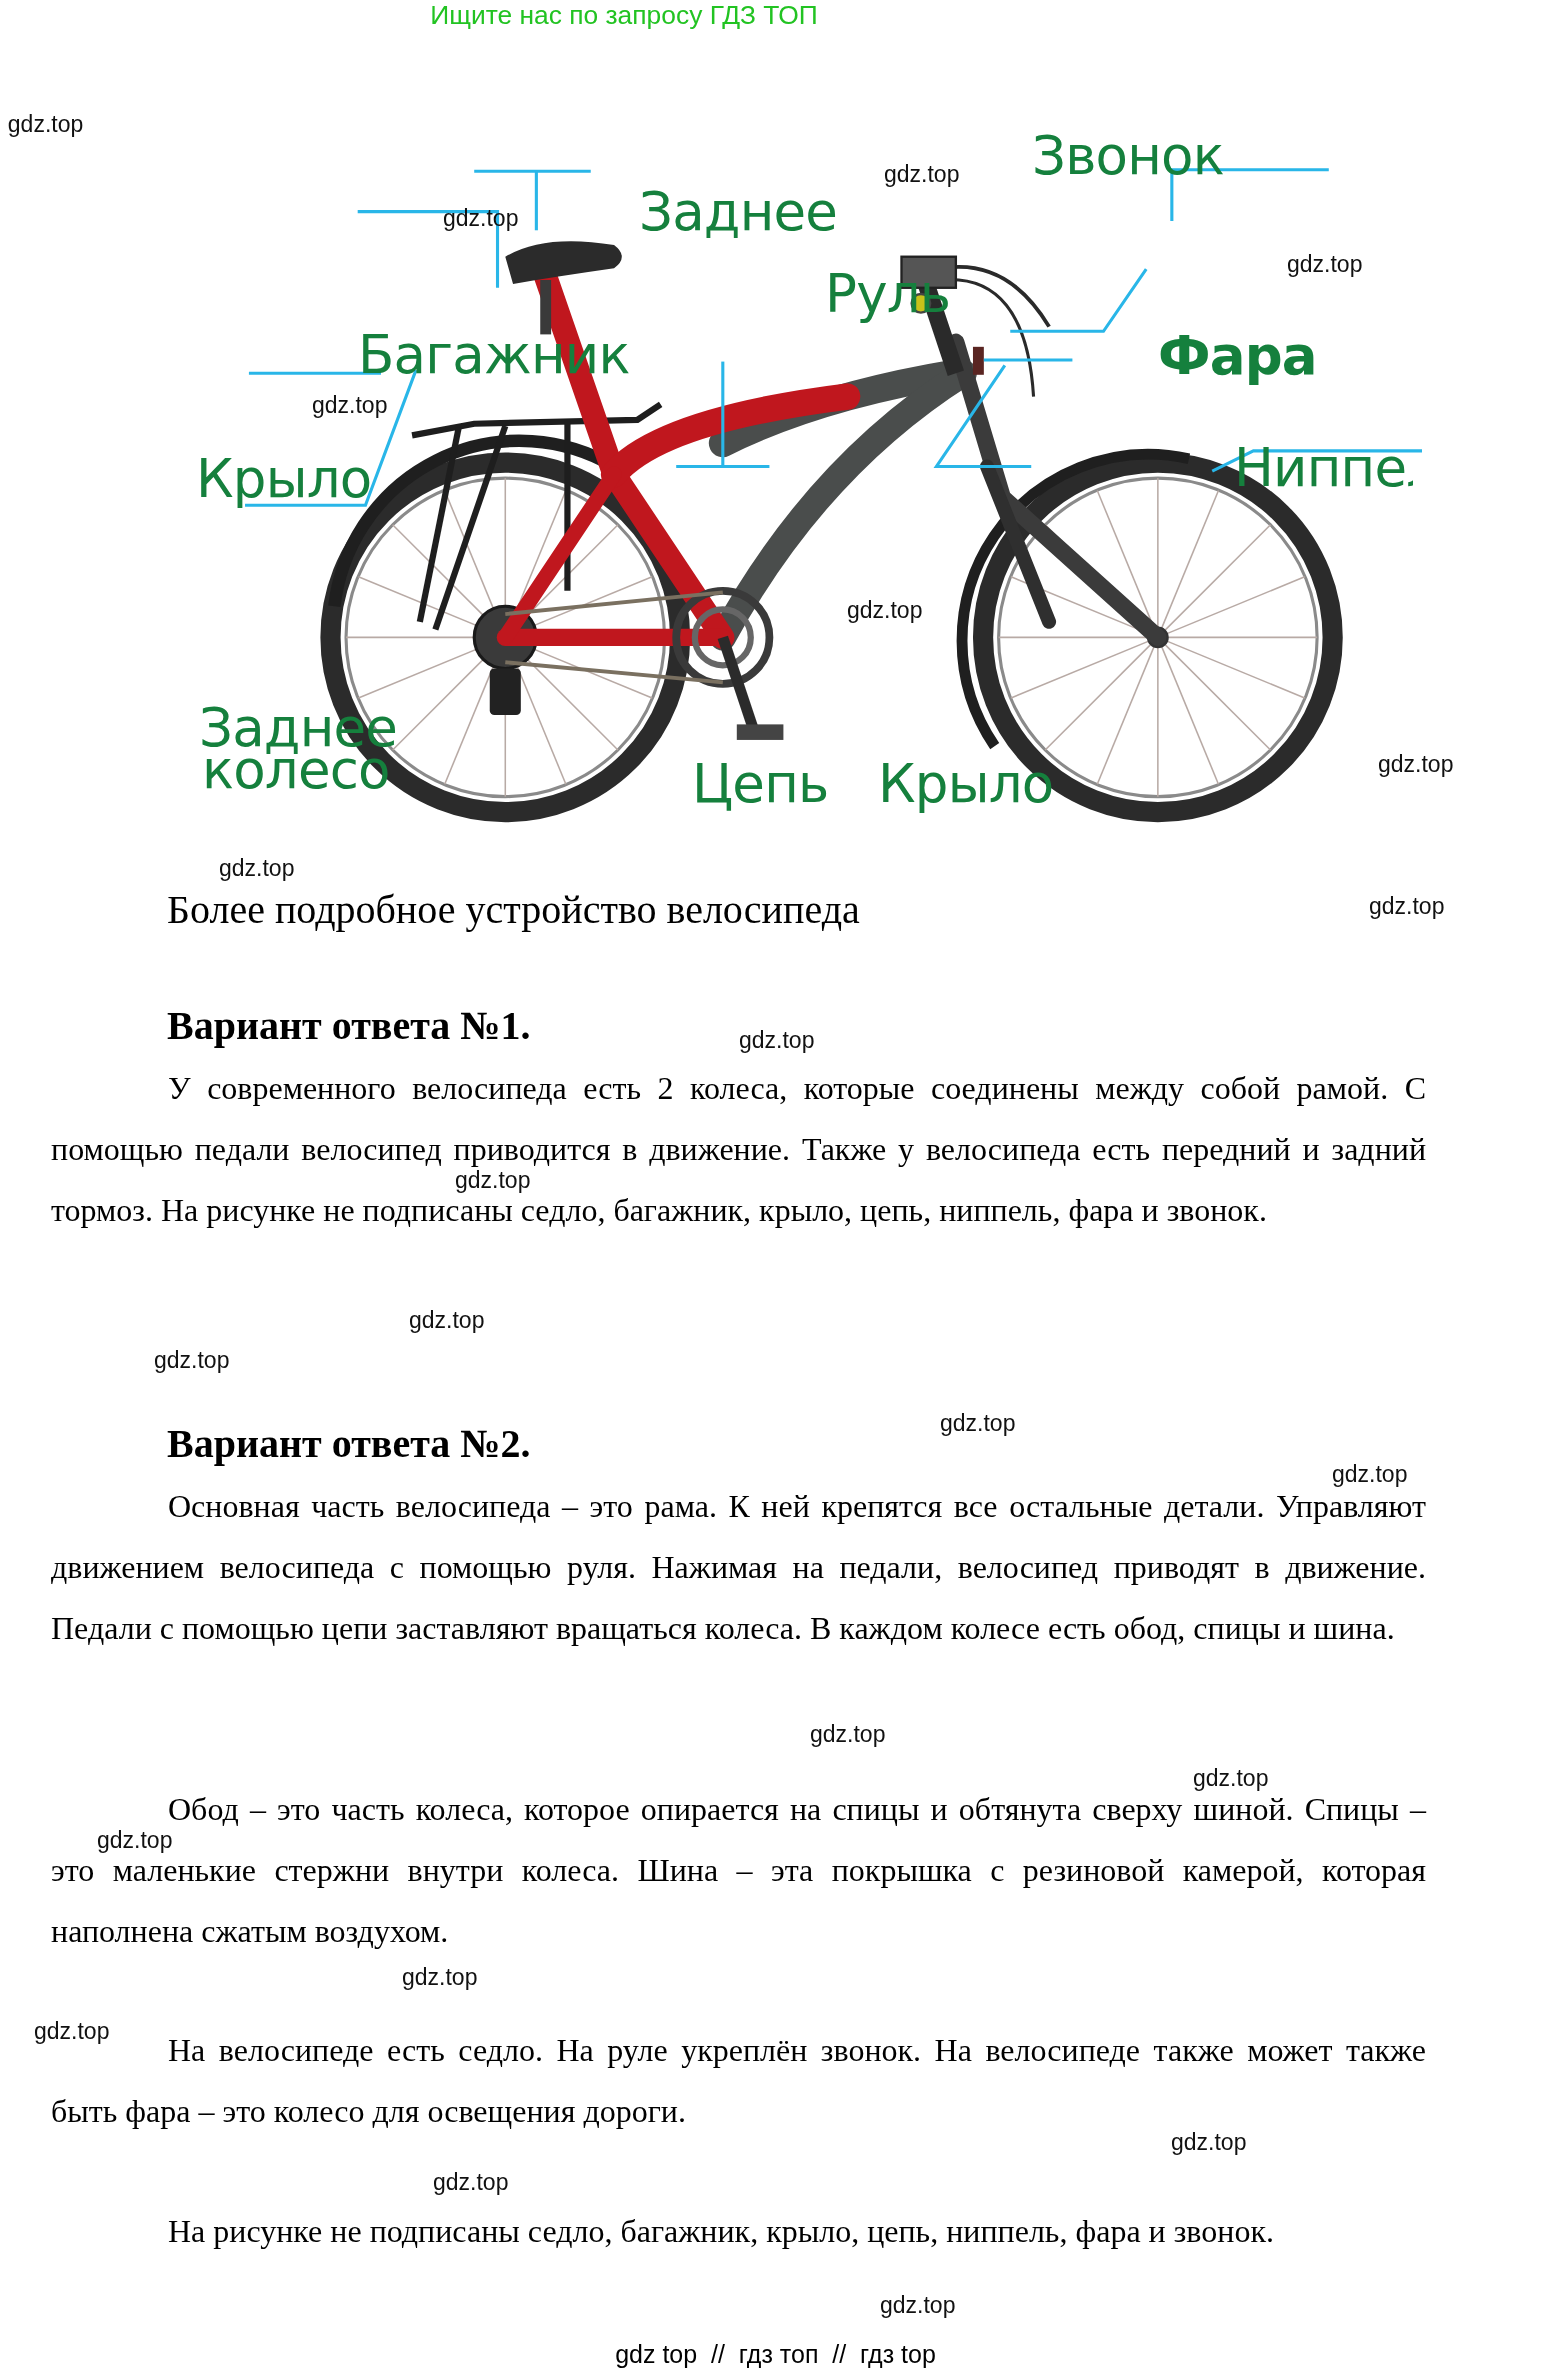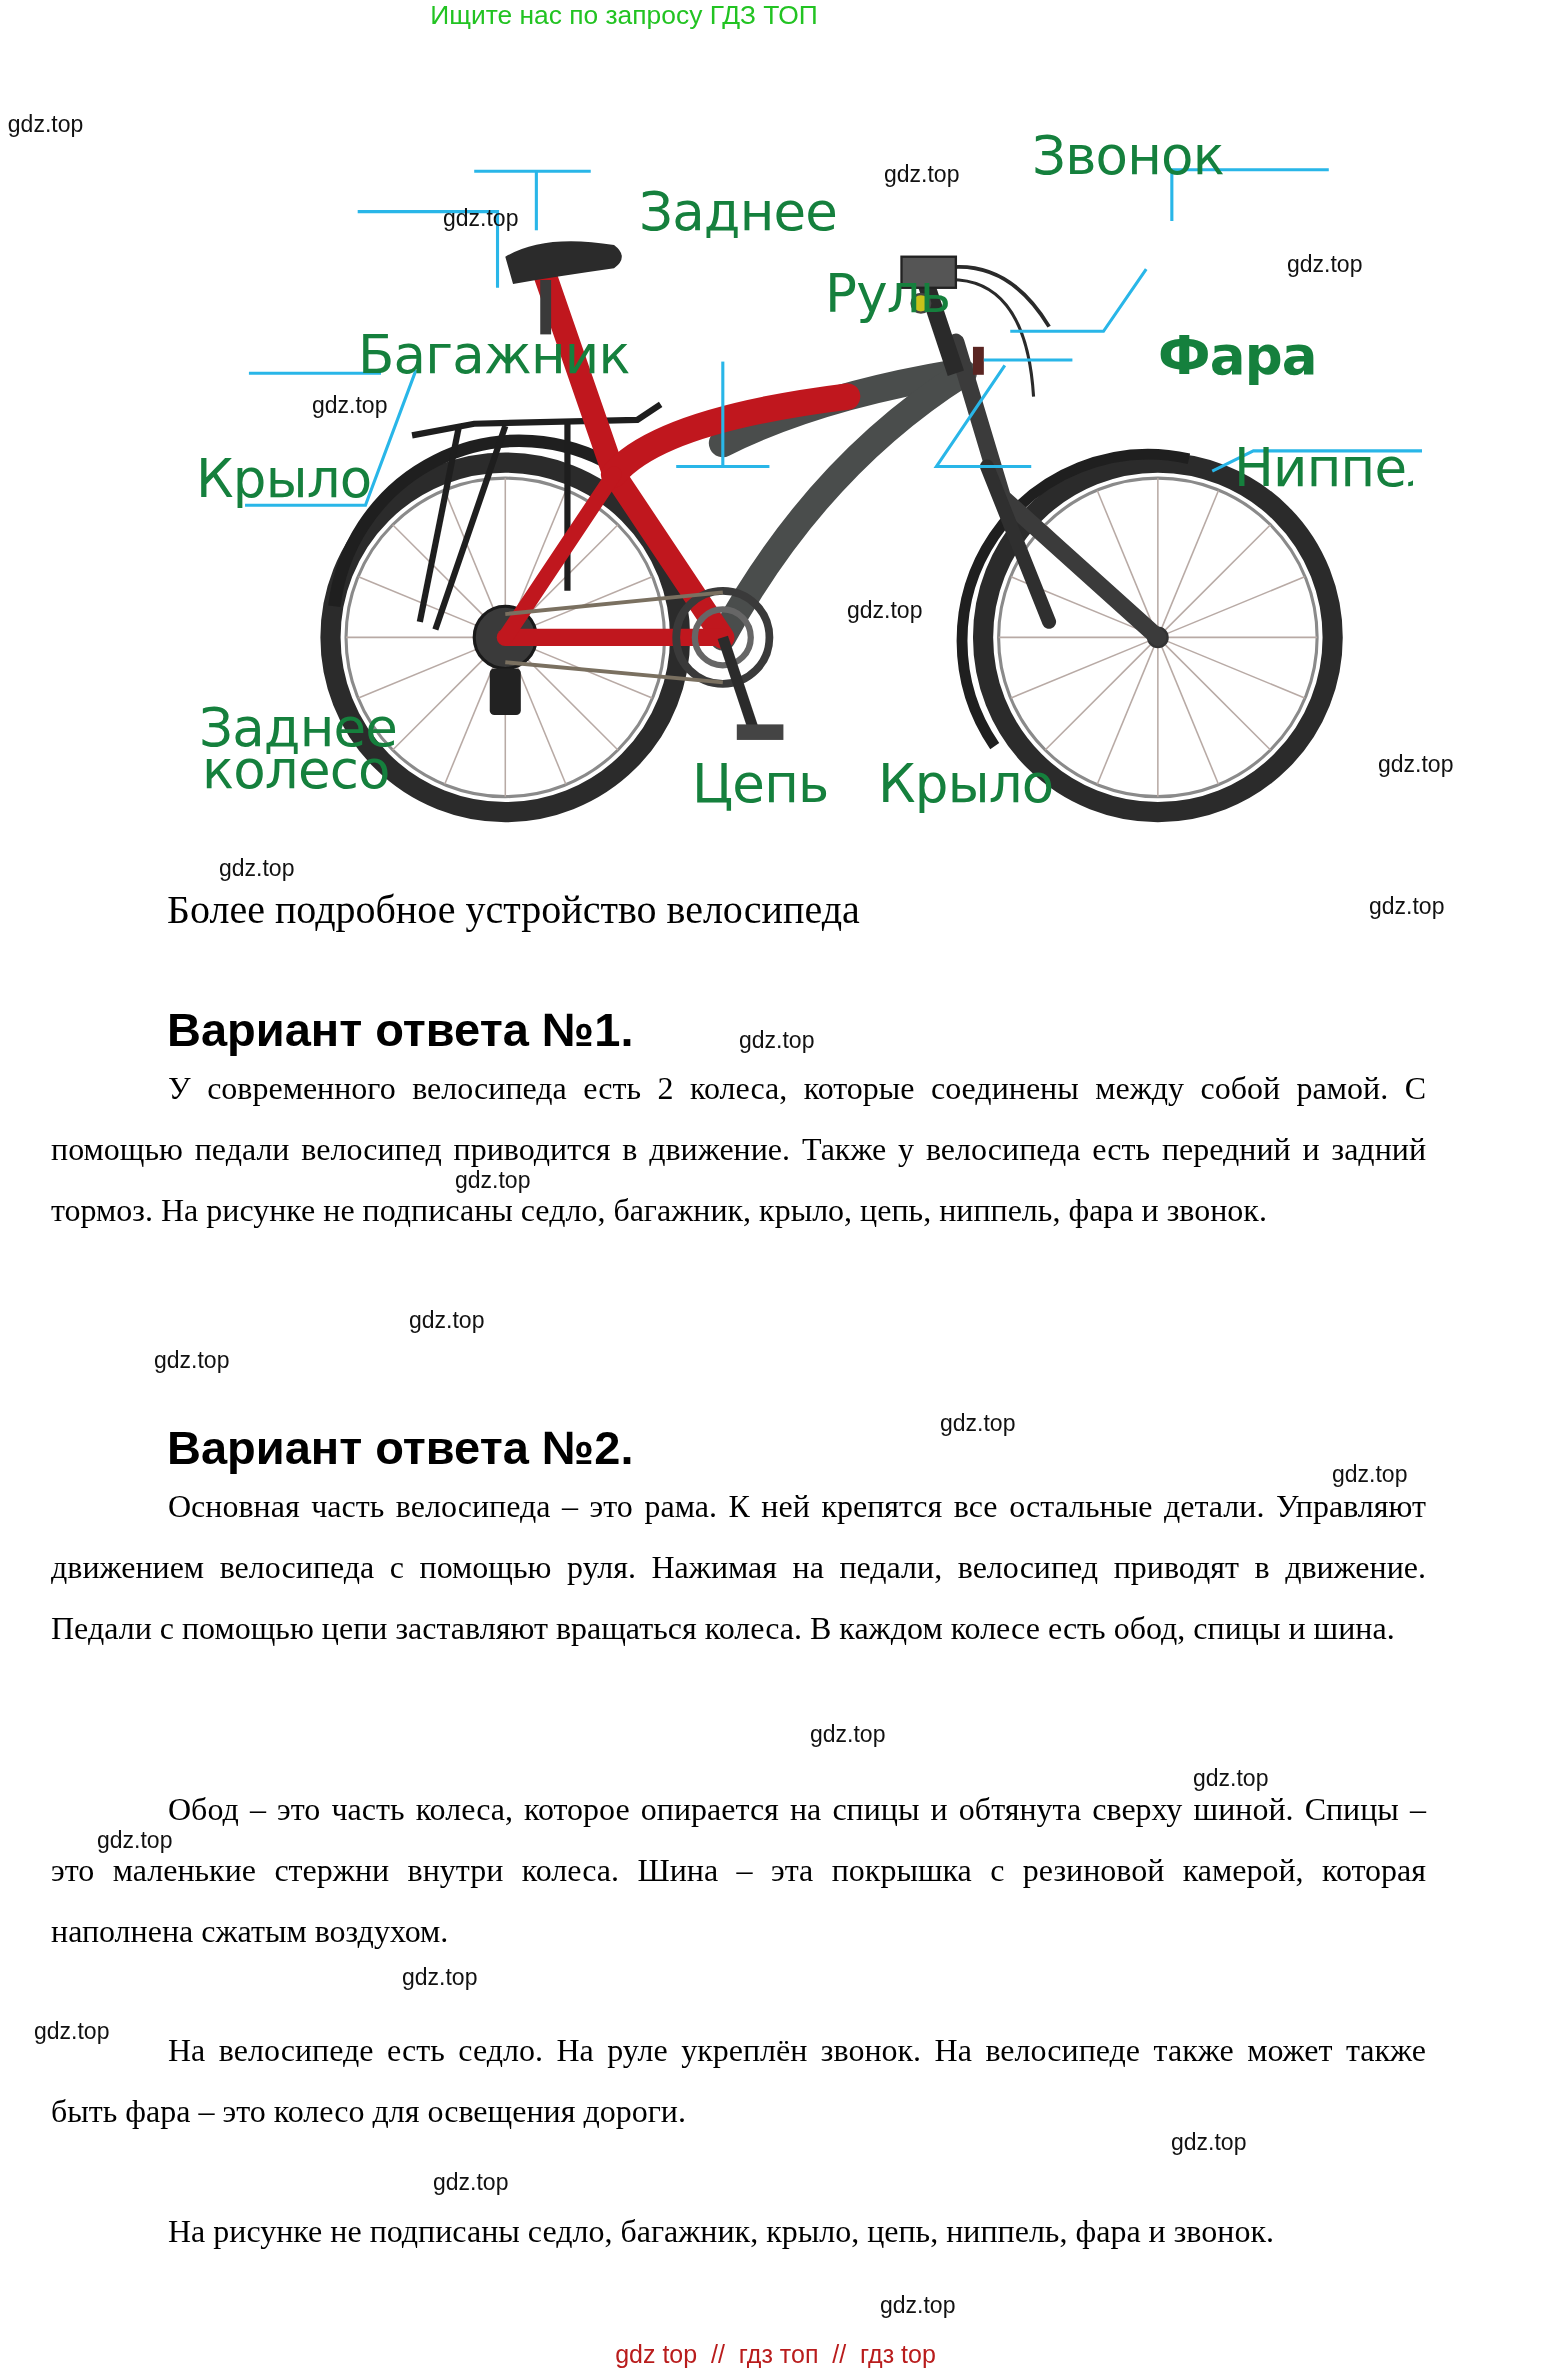--- a/index.html
+++ b/index.html
@@ -16,31 +16,31 @@
   .figure { position: absolute; left: 179px; top: 140px; width: 1243px; height: 684px; }
   .fig-label {
     position: absolute; font-family: "DejaVu Sans", sans-serif; font-size: 53px;
     color: #15803d; line-height: 44px; white-space: nowrap; letter-spacing: -0.8px;
   }
   .caption {
     position: absolute; left: 167px; top: 886px;
     font-family: "Liberation Serif", serif; font-size: 40px; color: #000; white-space: nowrap;
   }
   .heading {
-    position: absolute; font-family: Liberation Sans, sans-serif; font-weight: bold;
-    font-size: 47px; color: #000; white-space: nowrap;
+    position: absolute; font-family: Liberation Serif, serif; font-weight: bold;
+    font-size: 40px; color: #000; white-space: nowrap;
   }
   .para {
     position: absolute; left: 51px; width: 1375px;
     font-family: "Liberation Serif", serif; font-size: 32px; color: #000;
     line-height: 61px; text-align: justify; text-indent: 117px; margin: 0;
   }
   .footer {
     position: absolute; left: 0; top: 2340px; width: 1551px; text-align: center;
-    font-family: "Liberation Sans", sans-serif; font-size: 25px; color: #b91c1c;
+    font-family: "Liberation Sans", sans-serif; font-size: 25px; color: #000000;
     white-space: pre;
   }
 </style>
 </head>
 <body>
 
 <div class="top-banner">Ищите нас по запросу ГДЗ ТОП</div>
 
 <div class="figure">
   <svg width="1243" height="684" viewBox="0 0 1600 880" style="position:absolute;left:0;top:0;">

